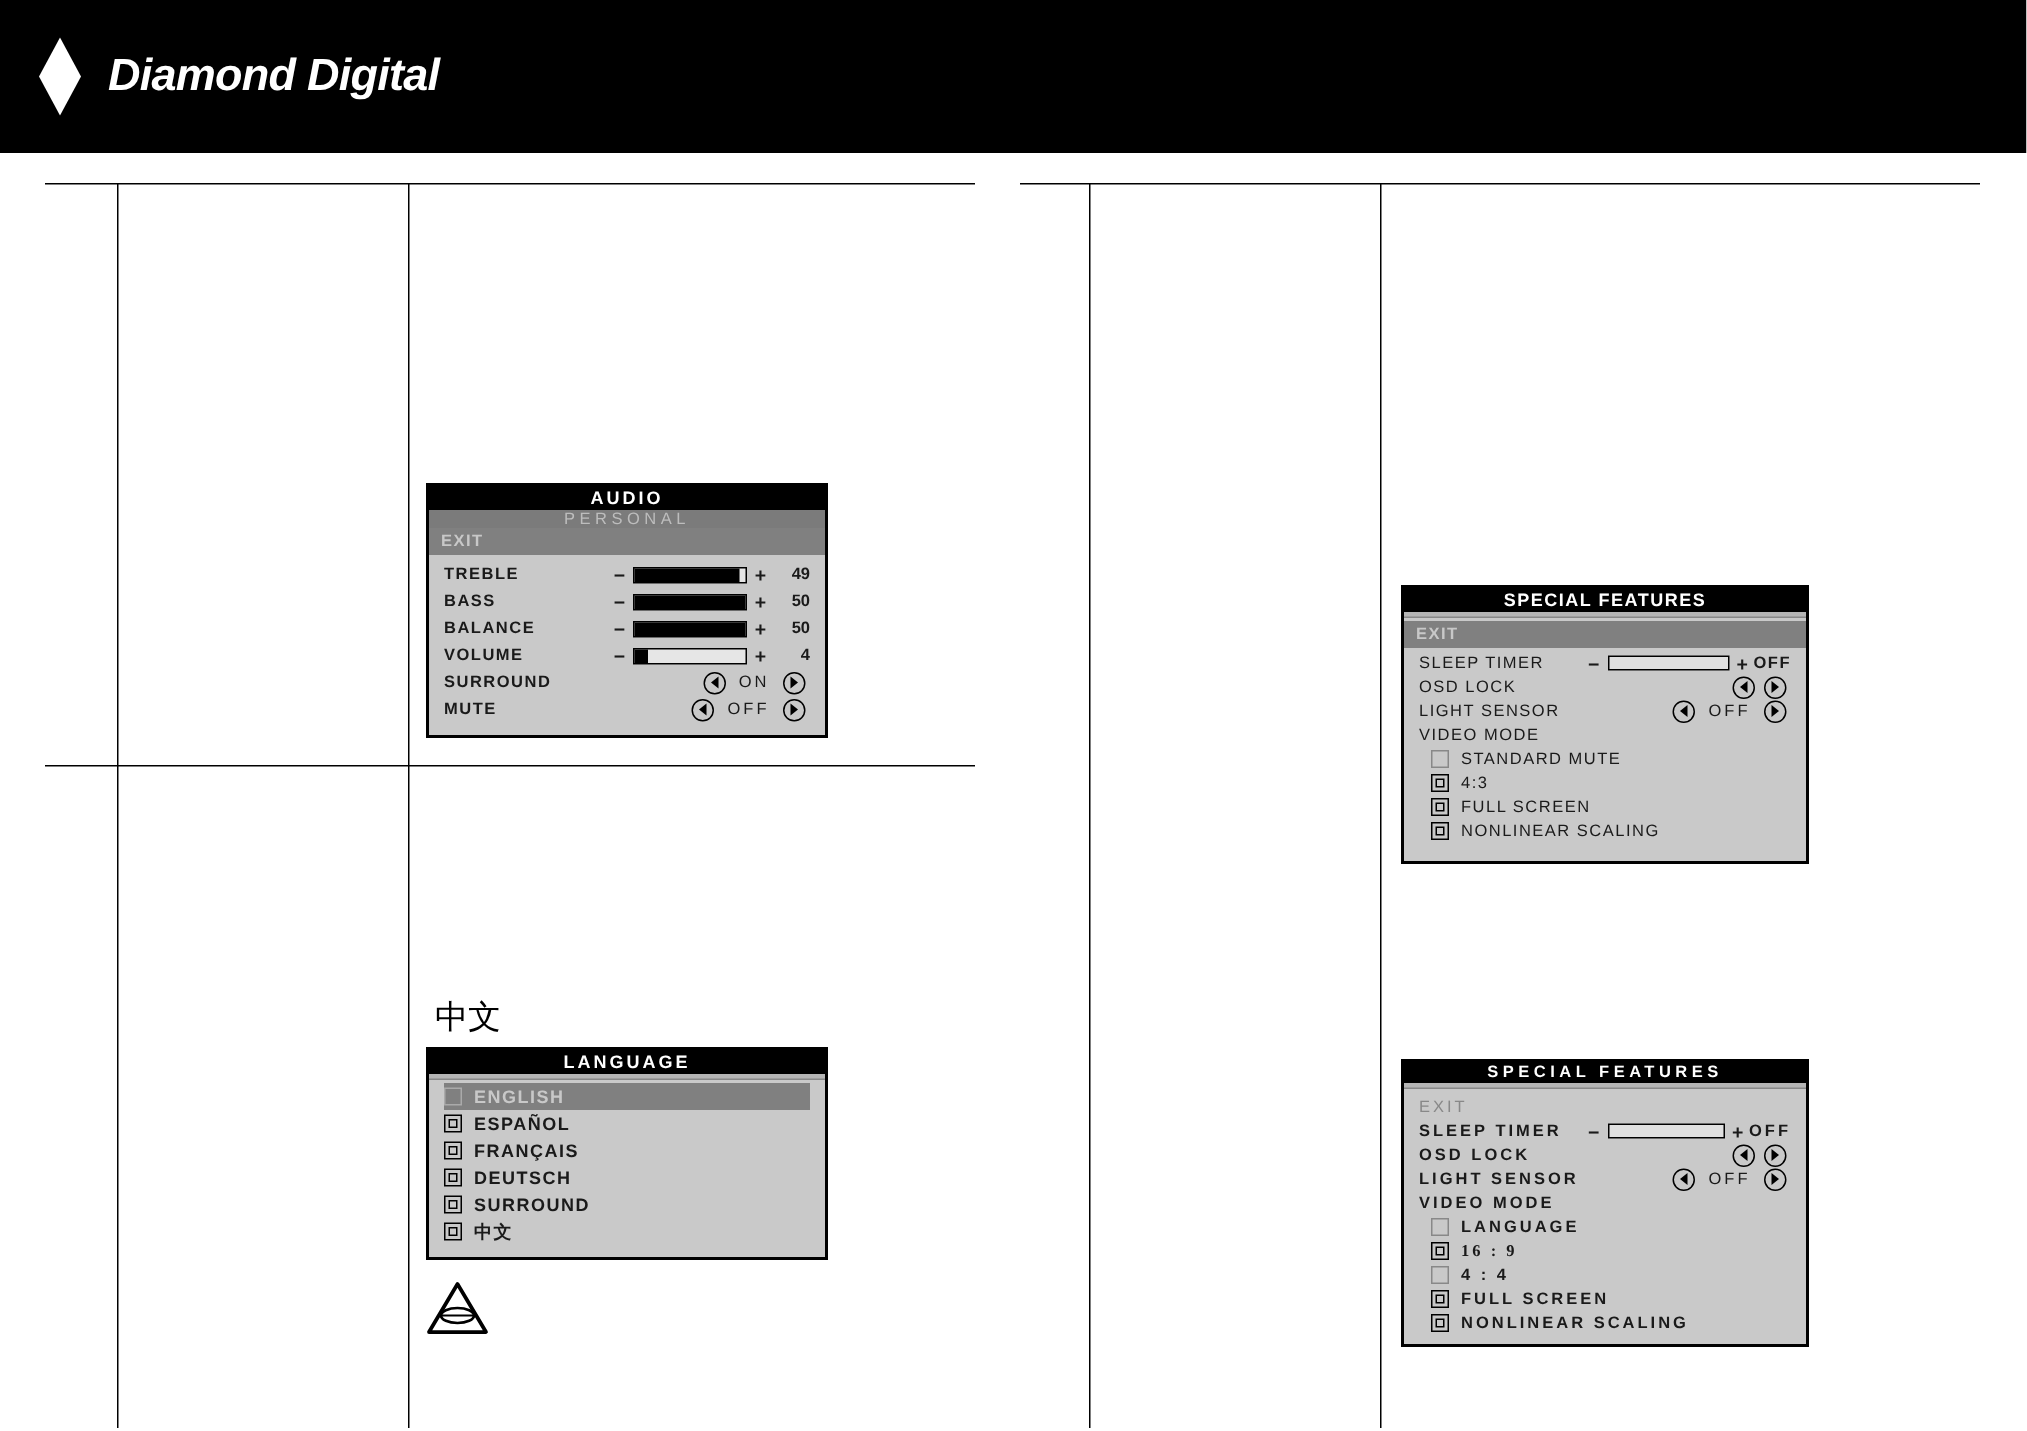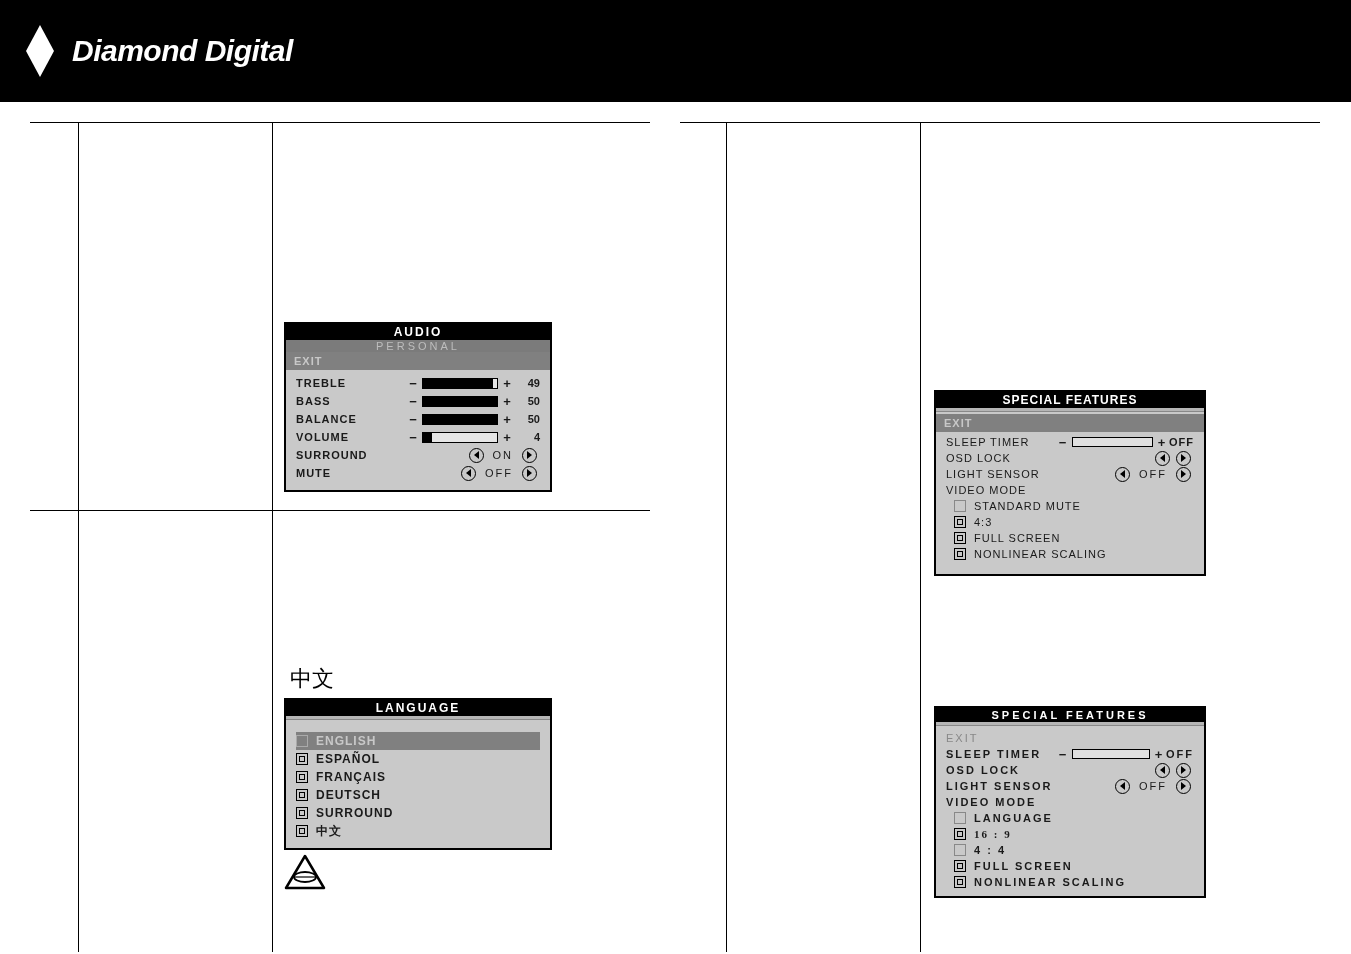--- a/index.html
+++ b/index.html
@@ -145,21 +145,21 @@
           </div>
         </div>
     </div>
   </div>
 
   <div class="chinese" style="left:290px; top:560px;">中文</div>
 
   <div class="osd" style="left:284px; top:596px; width:268px;">
     <div class="titlebar">LANGUAGE</div>
     <div class="thinbar"></div>
-    <div class="body" style="padding-top:12px;border-radius:19px;">
+    <div class="body" style="padding-top:2px;border-radius:19px;">
       <div id="lang-list">
           <div class="lang-row sel">
             <span class="square-icon faded"></span>
             <span>ENGLISH</span>
           </div>
           <div class="lang-row">
             <span class="square-icon inner"></span>
             <span>ESPAÑOL</span>
           </div>
           <div class="lang-row">

